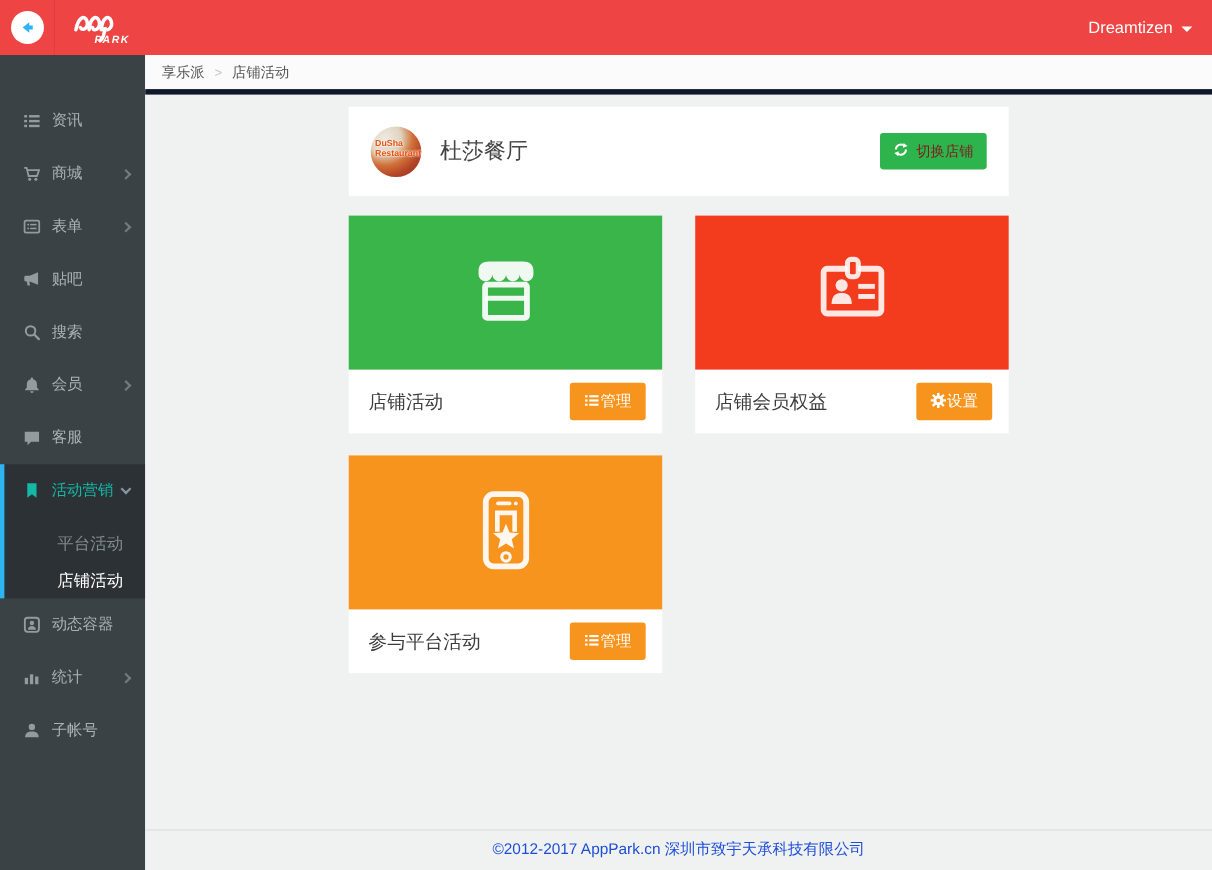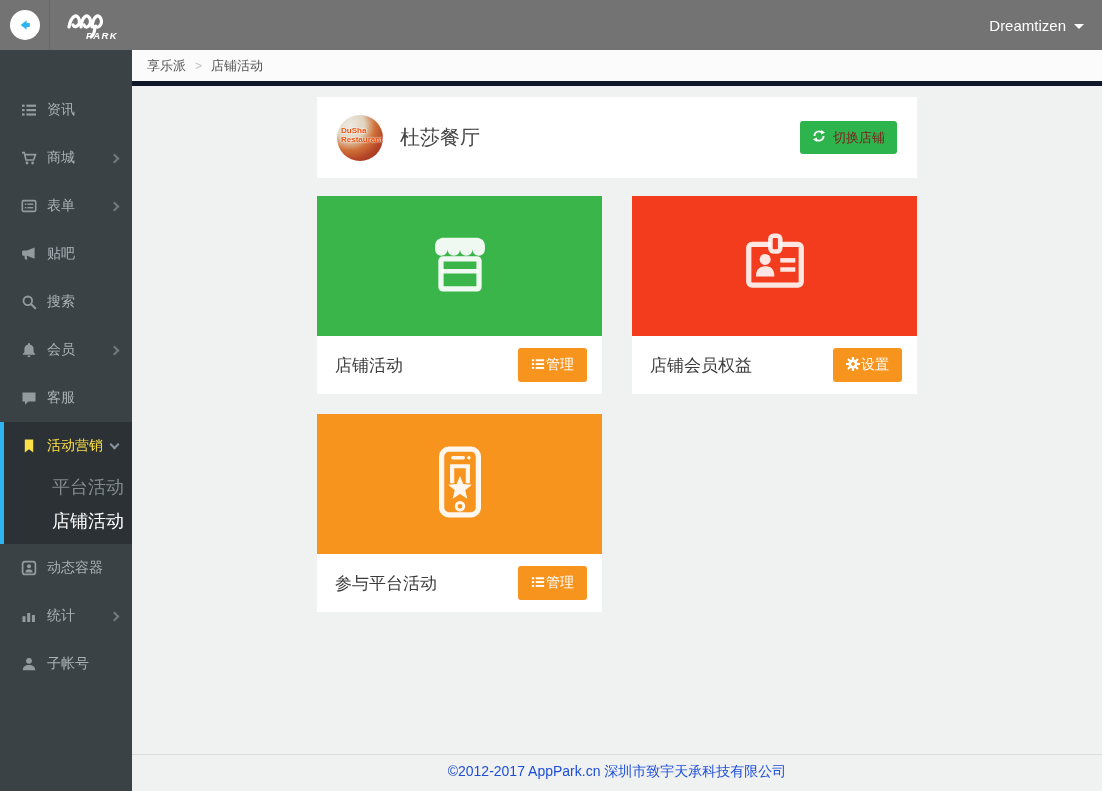--- a/index.html
+++ b/index.html
@@ -28,24 +28,24 @@
   .nav-item { height:48px; display:flex; align-items:center; padding:0 14px 0 16px;
               color:#a9b2b6; font-size:14px; border-left:4px solid transparent; cursor:pointer; }
   .nav-icon { width:17px; height:17px; margin-right:10px; opacity:.8; display:flex;
               align-items:center; justify-content:center; flex-shrink:0; }
   .nav-icon svg { display:block; }
   .chev { width:7px; height:7px; border-top:2px solid #6f7b82; border-right:2px solid #6f7b82;
           margin-left:auto; }
   .chev.right { transform:rotate(45deg); }
   .chev.down  { transform:rotate(135deg); border-color:#8596a3; margin-top:-4px; }
   .nav-group.active { background:#2c3135; border-left:4px solid #2eb5f1; padding-bottom:6px; }
-  .nav-group.active .nav-item { border-left:none; color:#fde047;font-family:Liberation Mono, monospace; }
+  .nav-group.active .nav-item { border-left:none; color:#14b8a6;font-family:Liberation Mono, monospace; }
   .nav-group.active .nav-item .nav-icon { opacity:1; }
-  .sub-item { height:34px; display:flex; align-items:center; padding-left:48px;
-              color:#808a90; font-size:18px; cursor:pointer; }
+  .sub-item { height:34px; display:flex; align-items:flex-end; padding-left:48px;
+              color:#808a90; font-size:15px; cursor:pointer; }
   .sub-item.active { color:#fff; }
 
   
   .main { flex:1; display:flex; flex-direction:column; background:#f0f1f1; min-width:0; }
   .breadcrumb { height:36px; background:#fbfbfb; border-bottom:5px solid #0f172a; flex-shrink:0;
                 display:flex; align-items:center; padding-left:15px; font-size:13px; color:#555; gap:9px; }
   .crumb { cursor:pointer; }
   .crumb-sep { color:#c3c3c3; font-size:12px; }
   .content { flex:1; min-height:0; }
   .container { width:600px; margin:11px auto 0; }
@@ -75,21 +75,21 @@
 
   
   .footerbar { border-top:1px solid #dcdcdc; padding:8px 0 10px; text-align:center;
                color:#1d4ed8; font-size:14px; flex-shrink:0; }
 </style>
 </head>
 <body>
 
 <div class="app">
 
-  <header class="topbar" style="background: #737373; --card-bg: #2eb5f1;">
+  <header class="topbar" style="background: #ef4444; --card-bg: #2eb5f1;">
     <div class="back-btn">
       <div class="back-circle">
         <svg width="16" height="16" viewBox="0 0 16 16">
             <path d="M9.6 3.2 3.6 8l6 4.8V9.9h3.2V6.1H9.6z" fill="#2eb5f1"></path>
           </svg>
       </div>
     </div>
     <div class="brand">
       <span>
         <svg width="74" height="38" viewBox="0 0 74 38">

